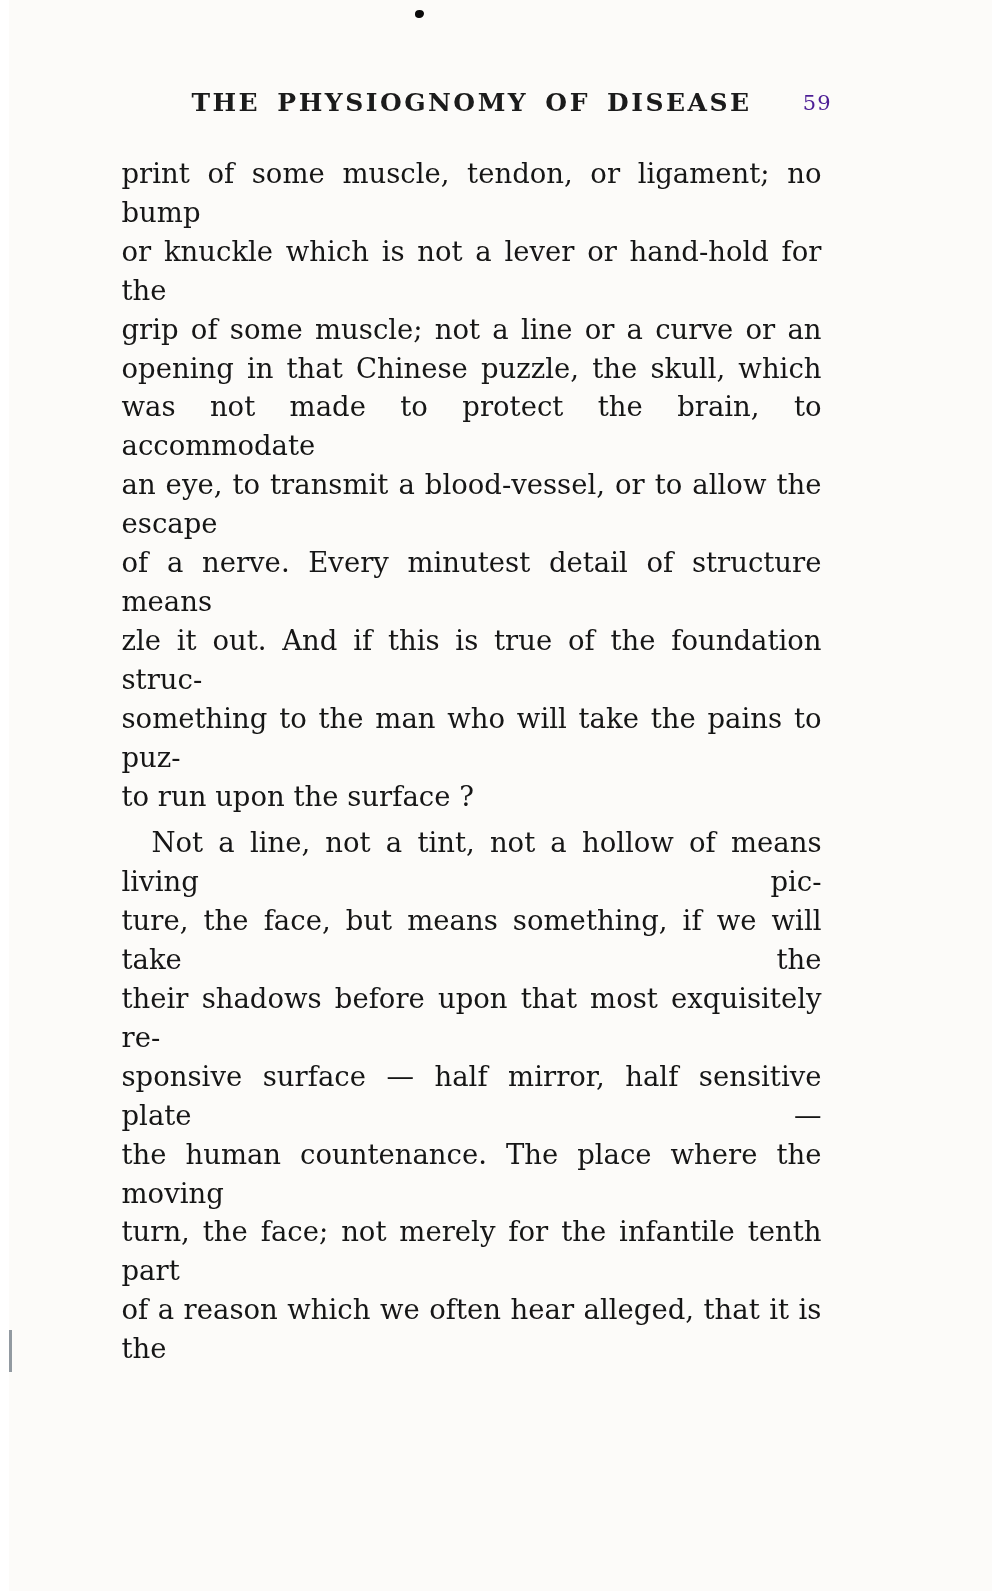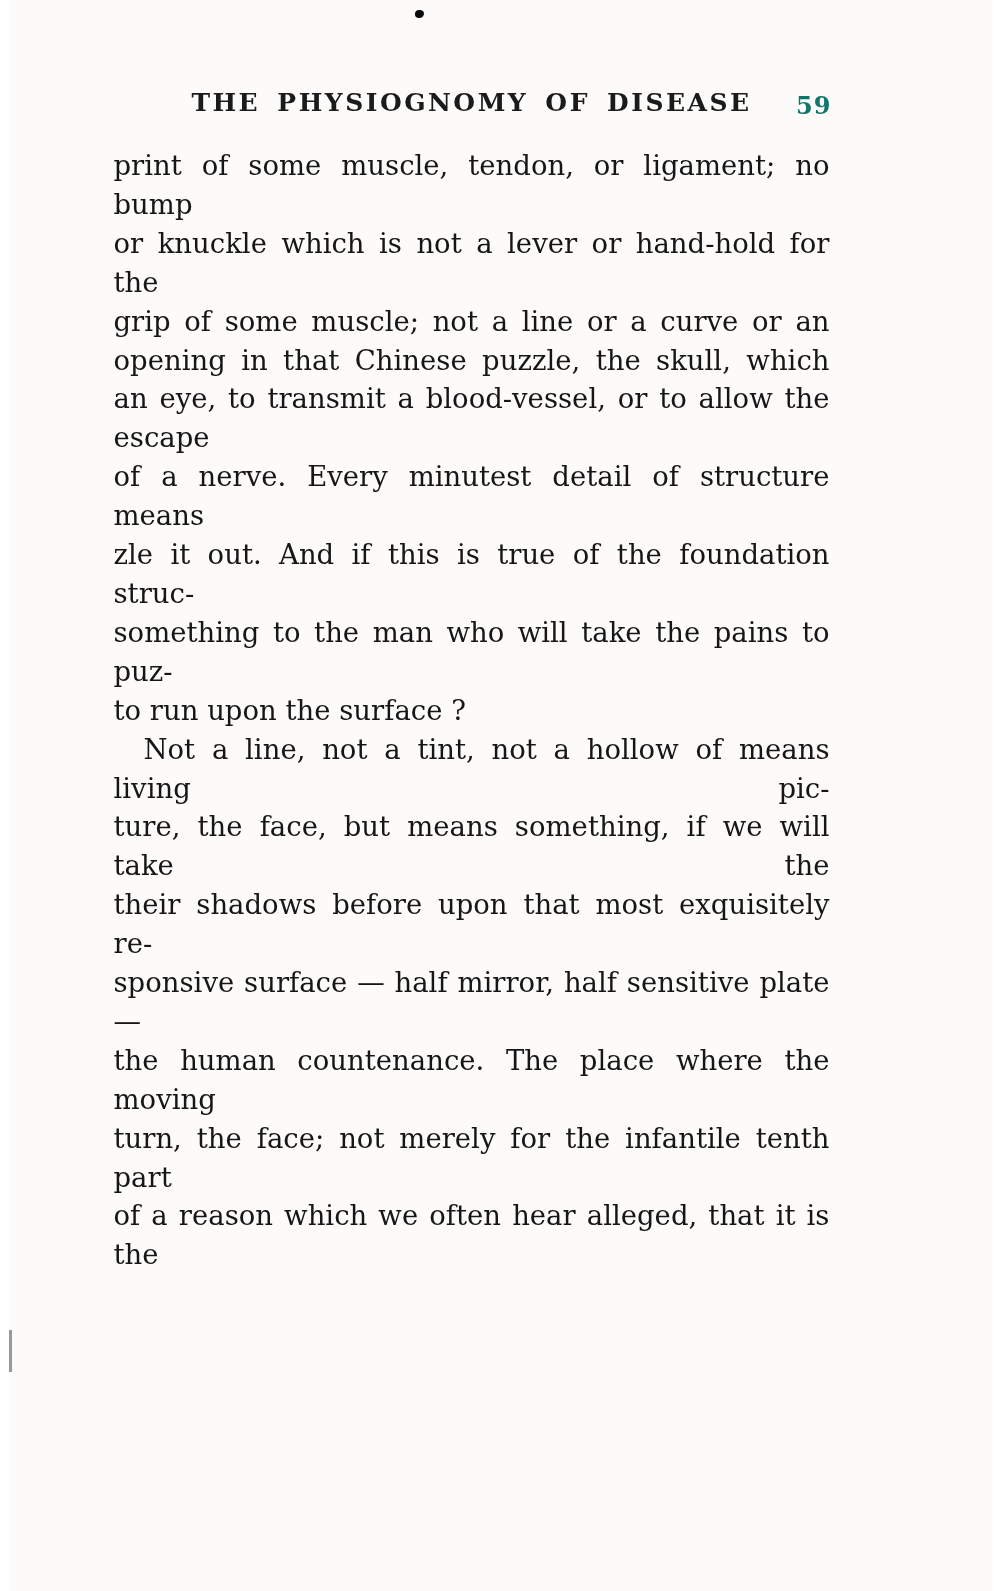--- a/index.html
+++ b/index.html
@@ -34,35 +34,35 @@
     font-size: 25px;
     font-weight: bold;
     letter-spacing: 2.5px;
     word-spacing: 6px;
     color: #1b1b1b;
   }
   .page-number {
     position: absolute;
     right: -2px;
     top: 3px;
-    font-size: 24px;
-    font-weight: bold;
+    font-size: 21px;
+    font-weight: normal;
     letter-spacing: 1px;
-    color: #0f766e;
+    color: #4c1d95;
   }
   .body-text {
     position: absolute;
     top: 146px;
     left: 105px;
     width: 716px;
     font-size: 27.5px;
     line-height: 38.9px;
     color: #161616;
   }
-  .paragraph { margin: 0; }
+  .paragraph { margin: 8px; }
   .line {
     text-align: justify;
     text-align-last: justify;
     -moz-text-align-last: justify;
   }
   .line.last {
     text-align-last: left;
     -moz-text-align-last: left;
   }
   .line.indent { text-indent: 30px; }
@@ -88,20 +88,21 @@
     <div class="page-number">59</div>
   </div>
 
   <div class="body-text">
 
     <div class="paragraph">
       <div class="line">print of some muscle, tendon, or ligament; no bump</div>
       <div class="line">or knuckle which is not a lever or hand-hold for the</div>
       <div class="line">grip of some muscle; not a line or a curve or an</div>
       <div class="line">opening in that Chinese puzzle, the skull, which</div>
+      <div class="line">was not made to protect the brain, to accommodate</div>
       <div class="line">an eye, to transmit a blood-vessel, or to allow the escape</div>
       <div class="line">of a nerve. Every minutest detail of structure means</div>
       <div class="line">zle it out. And if this is true of the foundation struc-</div>
       <div class="line">something to the man who will take the pains to puz-</div>
       <div class="line last">to run upon the surface ?</div>
     </div>
 
     <div class="paragraph">
       <div class="line indent">Not a line, not a tint, not a hollow of means living pic-</div>
       <div class="line">ture, the face, but means something, if we will take the</div>

